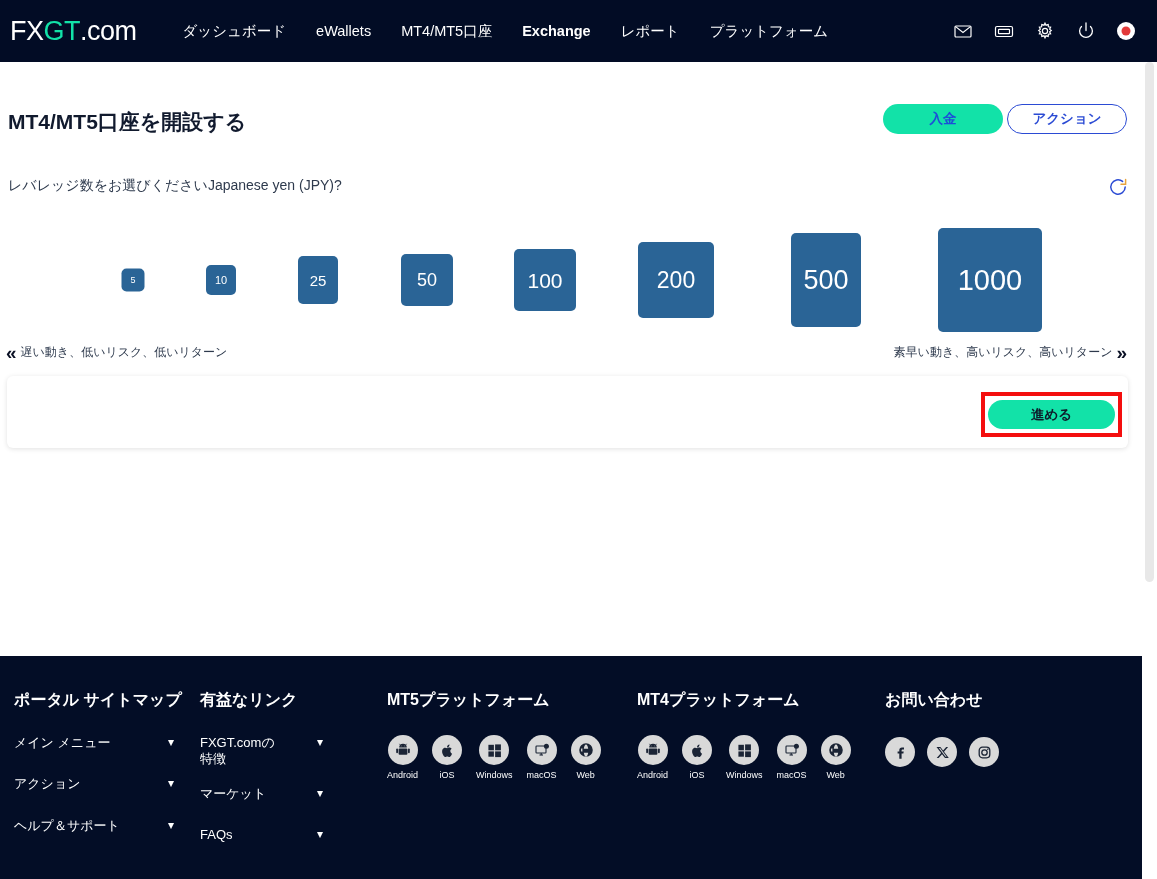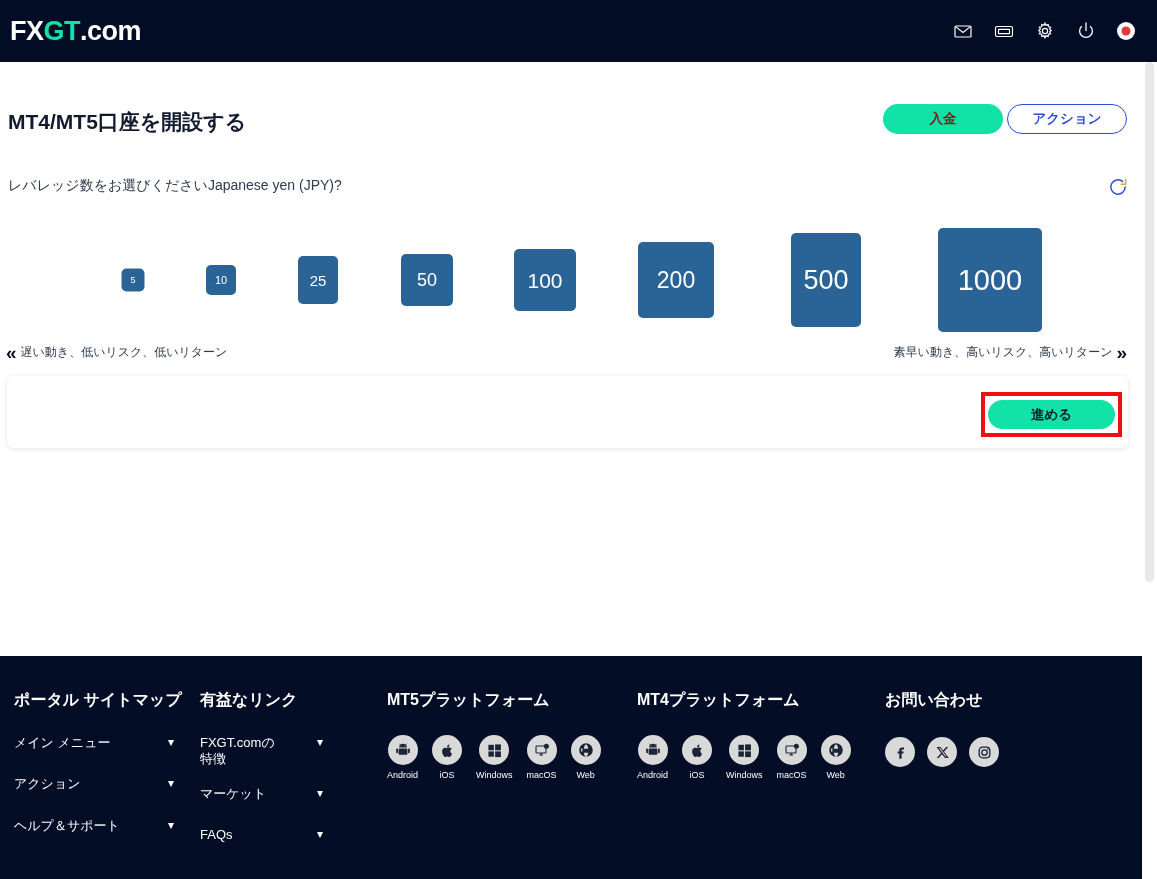--- a/index.html
+++ b/index.html
@@ -12,21 +12,21 @@
   .page { position: relative; width: 1157px; height: 879px; }
 
   
   .header {
     position: absolute; left: 0; top: 0; width: 1157px; height: 62px;
     background: #020c25;
     display: flex; align-items: center;
   }
   .logo {
     margin-left: 10px;
-    font-size: 27px; font-weight: bold; letter-spacing: -0.5px;
+    font-size: 27px; font-weight: normal; letter-spacing: -0.5px;
     color: #ffffff; white-space: nowrap;
     display: flex; align-items: baseline;
   }
   .logo .gt { color: #12e2a8; }
   .logo .dotcom { color: #ffffff; }
   .nav {
     display: flex; align-items: center; gap: 30px;
     margin-left: 46px;
   }
   .nav-item {
@@ -63,21 +63,21 @@
   .title-row {
     position: absolute; left: 0; top: 104px; width: 1129px; height: 40px;
   }
   .page-title {
     position: absolute; left: 8px; top: 4px;
     font-size: 21px; font-weight: bold; color: #111a2e; white-space: nowrap;
   }
   .btn-deposit {
     position: absolute; left: 883px; top: 0;
     width: 120px; height: 30px; border-radius: 15px;
-    background: #12e2a8; border: none; color: #7f1d1d;
+    background: #12e2a8; border: none; color: #1d4ed8;
     font-size: 13.5px; font-weight: bold; cursor: pointer;
     font-family: inherit;
   }
   .btn-action {
     position: absolute; left: 1007px; top: 0;
     width: 120px; height: 30px; border-radius: 15px;
     background: #ffffff; border: 1.4px solid #2b4bd4; color: #2b4bd4;
     font-size: 13.5px; font-weight: bold; cursor: pointer;
     font-family: inherit;
   }
@@ -187,20 +187,28 @@
 
 <div class="page">
 
   <div class="header">
     <div class="logo">
       <span>FX</span>
         <span class="gt">GT</span>
         <span class="dotcom">.com</span>
     </div>
 
+    <div class="nav">
+      <span class="nav-item">ダッシュボード</span>
+      <span class="nav-item">eWallets</span>
+      <span class="nav-item">MT4/MT5口座</span>
+      <span class="nav-item bold">Exchange</span>
+      <span class="nav-item">レポート</span>
+      <span class="nav-item">プラットフォーム</span>
+    </div>
 
     <div class="header-icons">
       <span class="hicon">
         <svg width="20" height="20" viewBox="0 0 20 20" fill="none" stroke="#ffffff" stroke-width="1.2">
           <rect x="2" y="5" width="16" height="11" rx="1"></rect>
           <path d="M2.6 5.6 L10 11.5 L17.4 5.6"></path>
         </svg>
       </span>
       <span class="hicon">
         <svg width="20" height="20" viewBox="0 0 20 20" fill="none" stroke="#ffffff" stroke-width="1.2">

